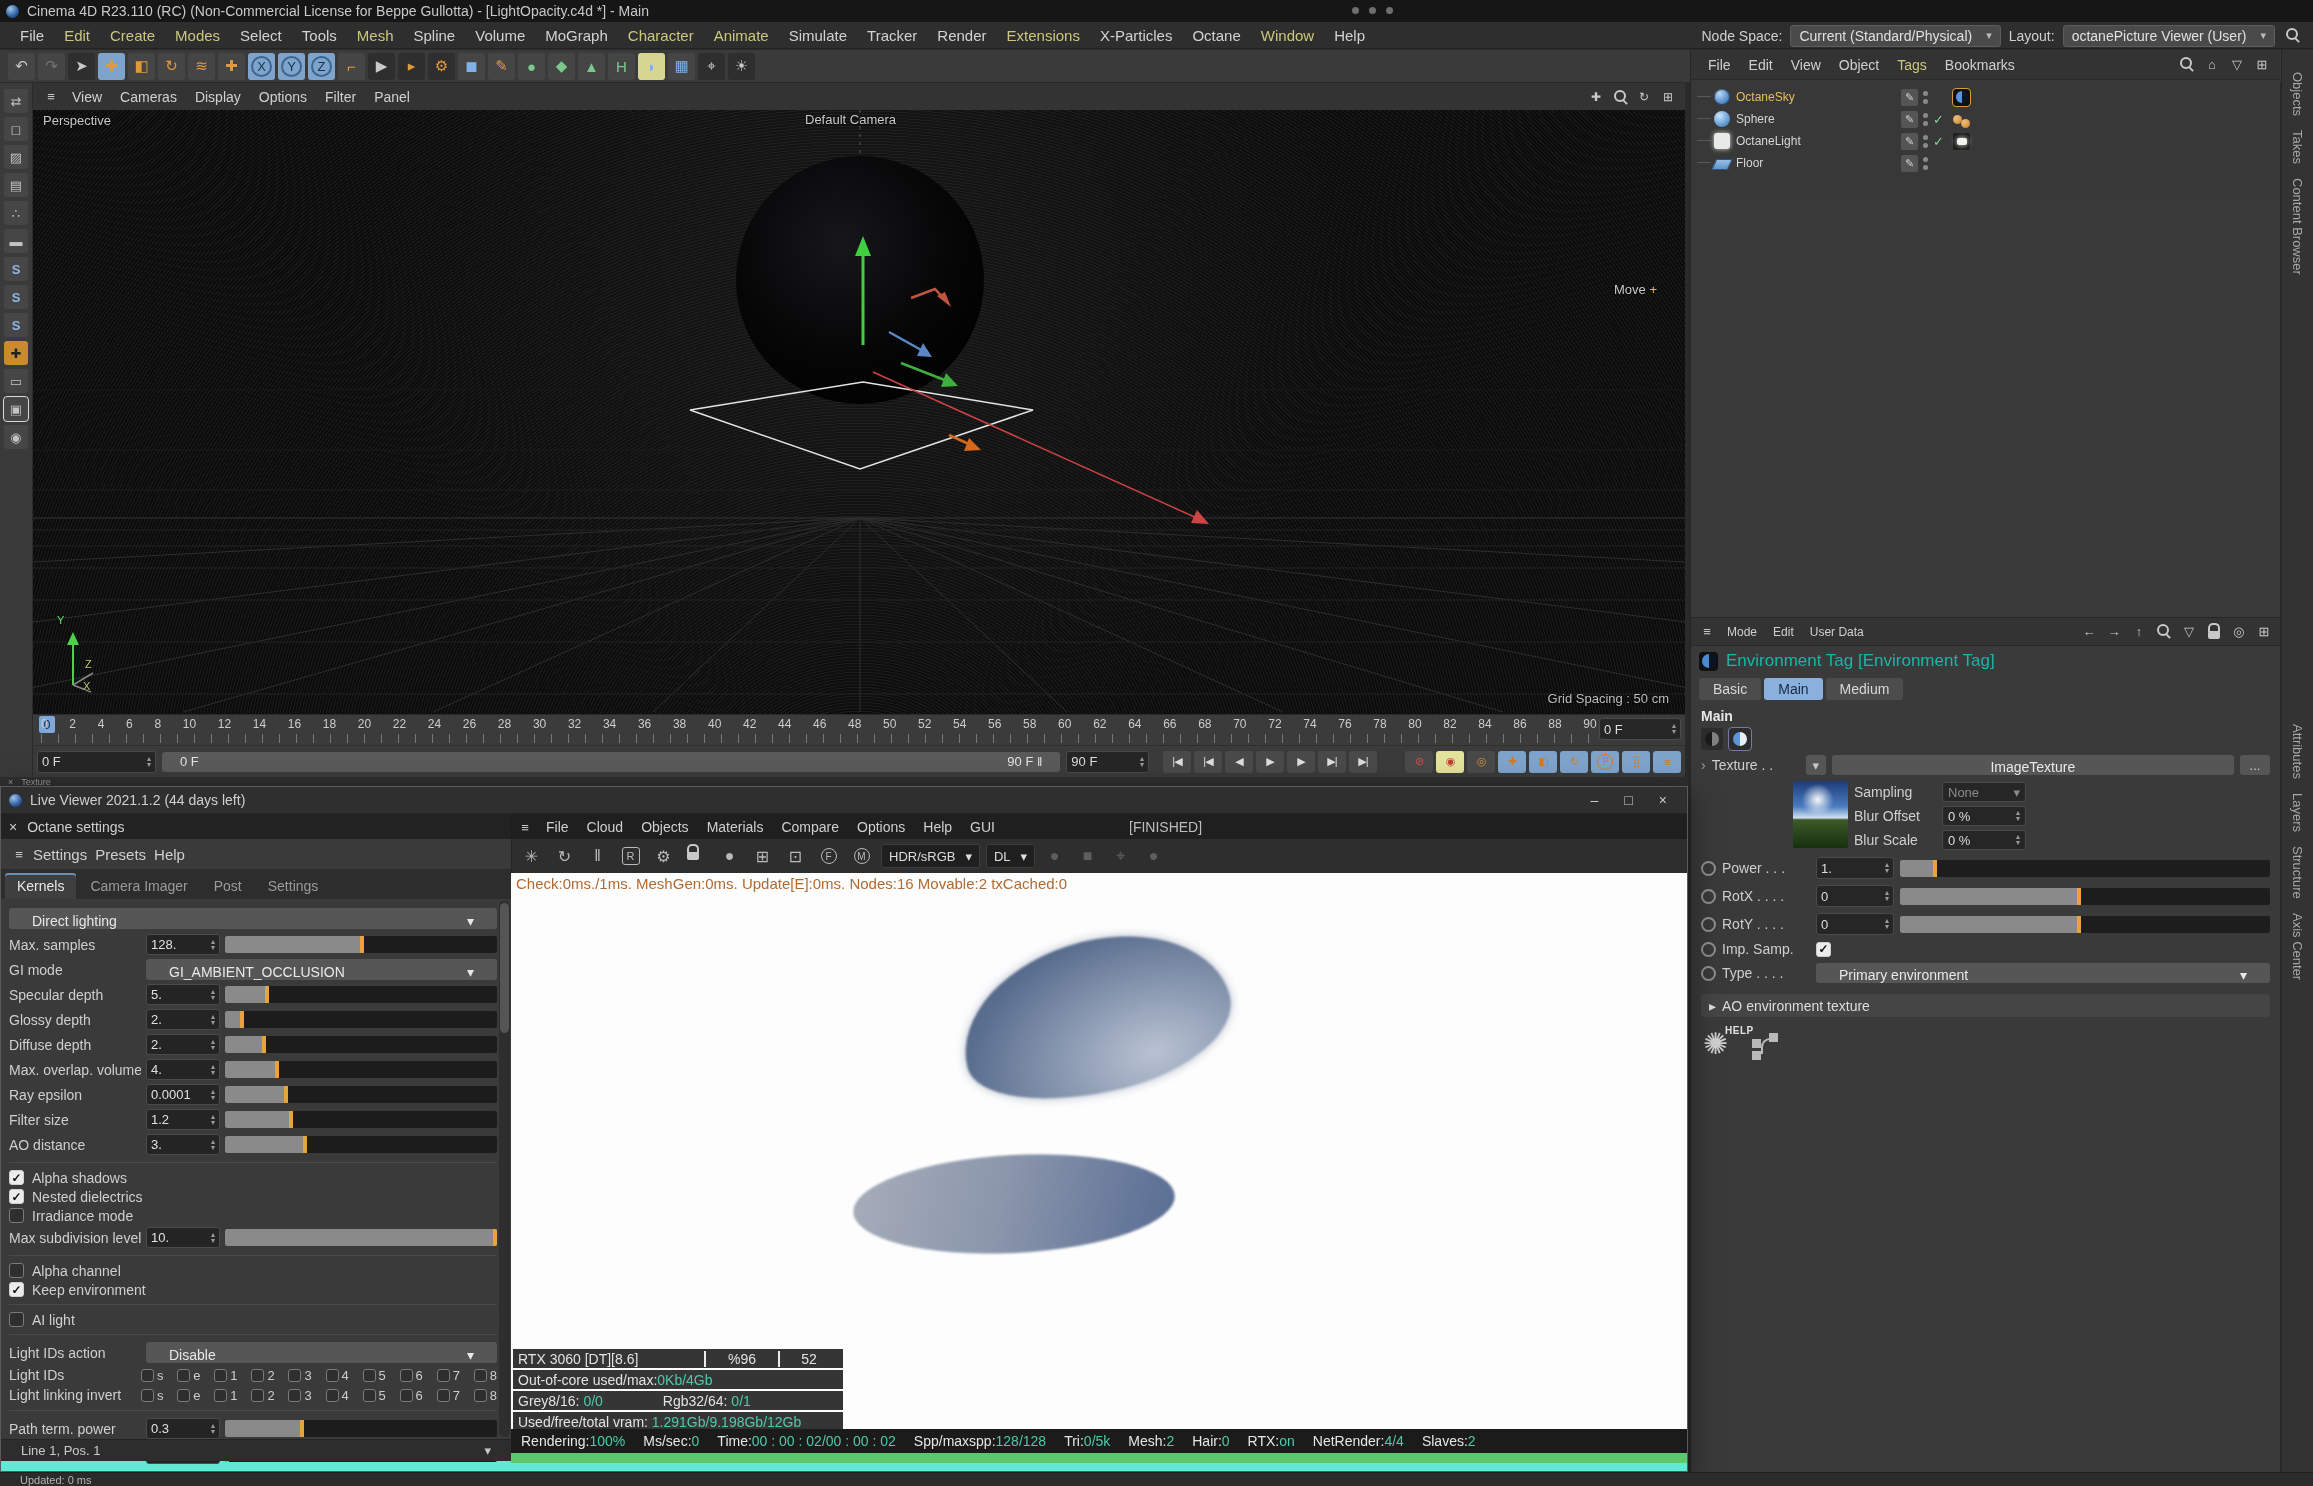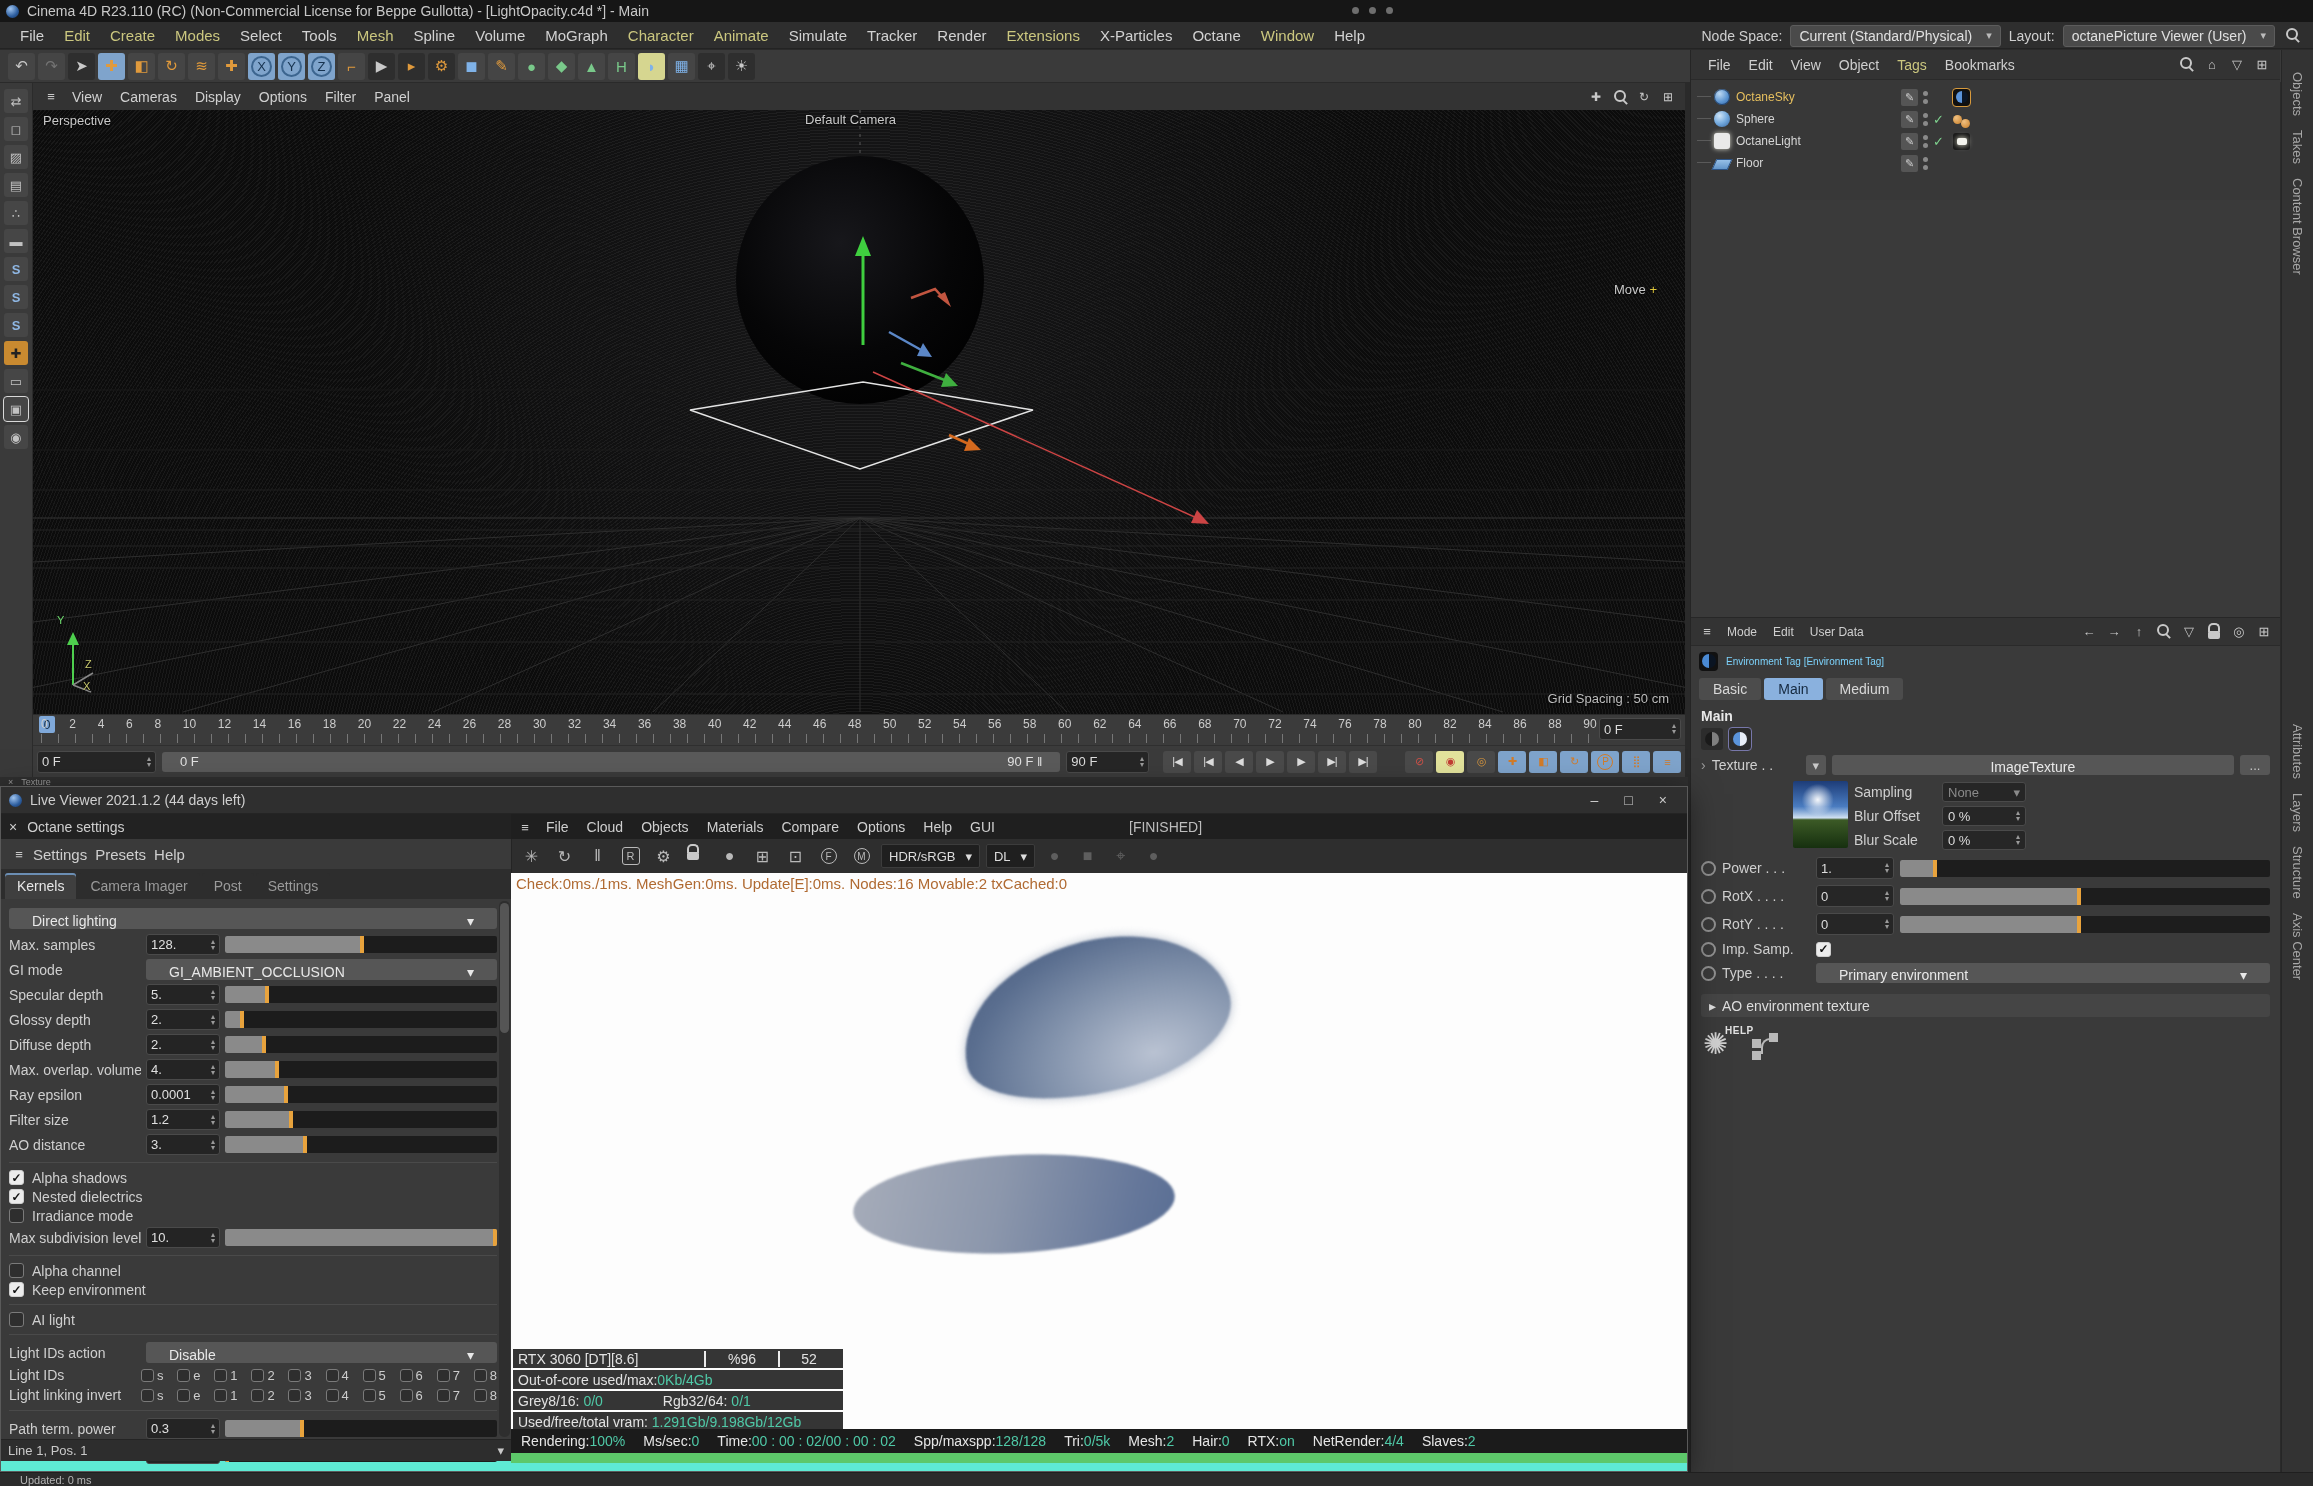--- a/index.html
+++ b/index.html
@@ -100,21 +100,21 @@
   .tag-env{width:17px;height:17px;border-radius:3px;background:#101010;outline:1.5px solid #d79a3c;display:flex;align-items:center;justify-content:center}
   .tag-env i{width:12px;height:12px;border-radius:50%;background:linear-gradient(90deg,#5b94da 50%,#0b1626 50%)}
   .tagdot{width:9px;height:9px;border-radius:50%;background:radial-gradient(circle at 35% 30%,#f0c080,#c87e28)}
   .tagdot.lo{margin-top:9px;margin-left:-3px}
   .tag-light{width:17px;height:17px;border-radius:3px;background:#141414;display:flex;align-items:center;justify-content:center}
   .tag-light i{width:10px;height:7px;border-radius:2px;background:#f4f4ee;box-shadow:0 0 6px #fffde8}
 
   
   .ammenu{height:27px;display:flex;align-items:center;gap:2px;padding:0 6px;background:#333;border-top:1px solid #272727;border-bottom:1px solid #2a2a2a}
   .ammenu .mi{padding:0 8px;font-size:12px}
-  .amtitle{height:30px;display:flex;align-items:center;gap:8px;padding:0 8px;font-size:10px;color:#7dd3fc}
+  .amtitle{height:30px;display:flex;align-items:center;gap:8px;padding:0 8px;font-size:17px;color:#14b8a6}
   .envball{width:19px;height:19px;border-radius:4px;background:#111;display:flex;align-items:center;justify-content:center}
   .envball i{width:14px;height:14px;border-radius:50%;background:linear-gradient(90deg,#4a8ad4 50%,#0a1422 50%)}
   .amtabs{display:flex;gap:3px;padding:2px 8px}
   .amtab{background:#4c4c4c;border-radius:3px;padding:3px 14px;font-size:14px;color:#d8d8d8}
   .amtab.active{background:#8ab1de;color:#15293f}
   .amsection{padding:6px 10px 2px;font-weight:bold;color:#e8e8e8;font-size:14px}
   .amrow{display:flex;align-items:center;padding:3px 10px;gap:6px;font-size:14px;color:#cfcfcf}
   .radio{width:15px;height:15px;border:2px solid #909090;border-radius:50%;box-sizing:border-box;flex:none}
   .amlab{width:88px;flex:none;white-space:nowrap;overflow:hidden}
   .amval{width:68px;flex:none}
@@ -173,21 +173,21 @@
   .cb{width:15px;height:15px;border-radius:3px;box-sizing:border-box;display:flex;align-items:center;justify-content:center;font-size:12px;flex:none}
   .cb.on{background:#ececec;border:1px solid #cfcfcf;color:#111}
   .cb.on::after{content:"\2713";font-weight:bold}
   .cb.off{background:#2e2e2e;border:1px solid #7a7a7a}
   .divid{border-top:1px solid #4a4a4a;margin:5px 0}
   .idrow{display:flex;align-items:center;height:20px}
   .idlab{width:132px;flex:none;color:#cfcfcf}
   .idcells{display:flex;flex:1;justify-content:space-between}
   .idcell{display:flex;align-items:center;gap:3px;font-size:13px;color:#ccc}
   .idcell .cb{width:13px;height:13px}
-  .spstatus{position:absolute;left:0;bottom:0;width:100%;height:22px;background:#2d2d2d;display:flex;align-items:center;justify-content:space-between;padding:0 7px;box-sizing:border-box;font-size:13px;color:#c9c9c9;border-top:1px solid #242424}
+  .spstatus{position:absolute;left:0;bottom:0;width:100%;height:22px;background:#2d2d2d;display:flex;align-items:center;justify-content:space-between;padding:0 20px;box-sizing:border-box;font-size:13px;color:#c9c9c9;border-top:1px solid #242424}
   .scrollv{position:absolute;right:1px;top:62px;width:11px;bottom:24px;background:#2e2e2e;border-radius:5px}
   .scrollv i{position:absolute;left:1px;right:1px;top:2px;height:130px;background:#555;border-radius:5px}
 
   .lvtools{position:absolute;left:510px;top:52px;width:1176px;height:34px;background:#2e2e2e;display:flex;align-items:center;gap:6px;padding:0 6px;box-sizing:border-box;border-left:1px solid #242424}
   .lvtools .tbi{background:transparent;color:#b9b9b9;font-size:16px}
   .lvtools .boxed i{border:1.5px solid #b9b9b9;border-radius:3px;width:16px;height:16px;display:flex;align-items:center;justify-content:center;font-size:11px}
   .lvdd{background:#1f1f1f;border:1px solid #3c3c3c;border-radius:2px;height:22px;display:flex;align-items:center;gap:10px;padding:0 7px;font-size:13px;color:#ddd}
 
   .rendercanvas{position:absolute;left:510px;top:86px;width:1176px;height:566px;background:#fdfdfd;overflow:hidden}
   .renderinfo{position:absolute;left:5px;top:2px;font-size:15px;color:#b06a32}

